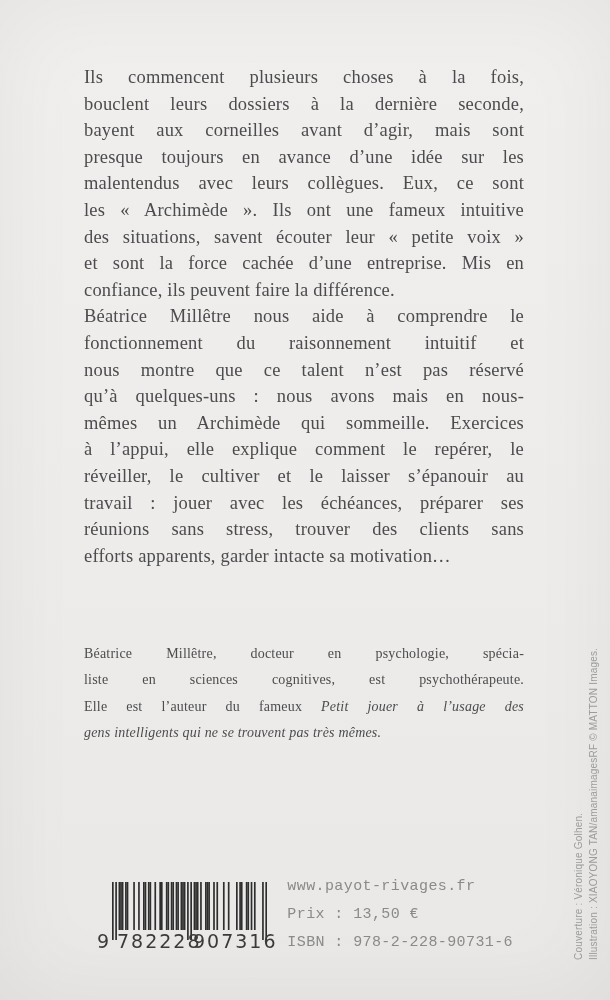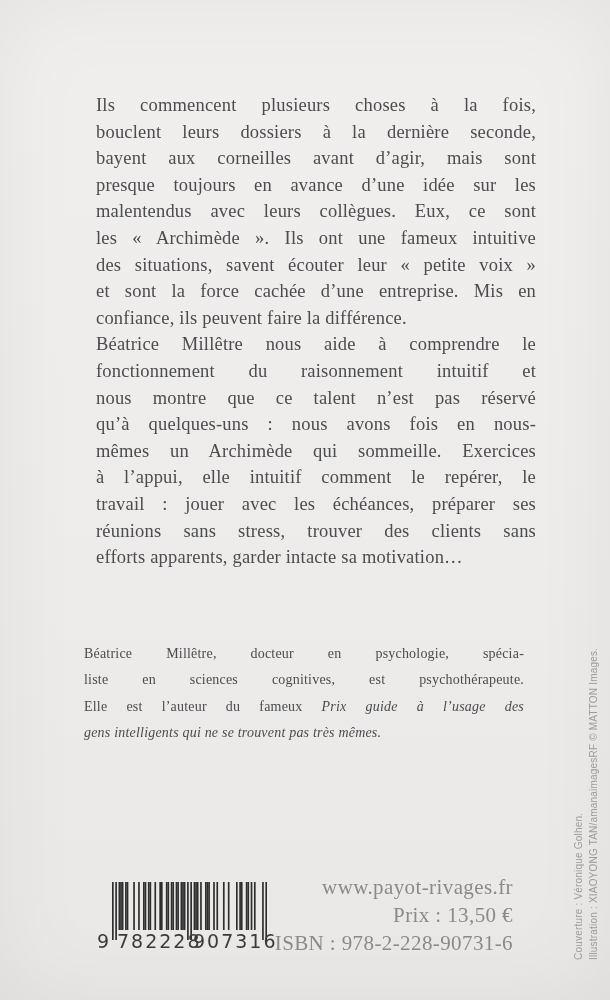--- a/index.html
+++ b/index.html
@@ -8,36 +8,36 @@
     width:610px;height:1000px;
     margin:0 auto;
     background:linear-gradient(180deg,#f0efed 0%,#edecea 55%,#e9e8e6 100%);
     box-shadow:inset 0 0 90px rgba(0,0,0,0.05);
     overflow:hidden;
     font-family:"Liberation Serif",serif;
     color:var(--ink,#4c4c4e);
   }
   
   .synopsis{
-    position:absolute;left:84px;top:92px;width:440px;
-    font-size:18.5px;line-height:26.6px;letter-spacing:0.2px;margin-left:12px;
+    position:absolute;left:84px;top:64px;width:440px;
+    font-size:18.5px;line-height:26.6px;letter-spacing:0.2px;
   }
   .author{
     position:absolute;left:84px;top:641px;width:440px;
     font-size:14px;line-height:26.4px;letter-spacing:0.2px;
   }
   .bline{display:block;}
   .just{text-align:justify;text-align-last:justify;-moz-text-align-last:justify;}
   .it{font-style:italic;}
   
   .footer{
-    position:absolute;right:97px;top:873px;text-align:right;
-    font-family:Liberation Serif, serif;
+    position:absolute;right:97px;top:873px;
+    font-family:Liberation Mono, monospace;
     color:var(--footer,#8a8a8a);
-    font-size:21px;line-height:28px;letter-spacing:0.4px;
+    font-size:15px;line-height:28px;letter-spacing:0.4px;
   }
   
   .barcode{
     position:absolute;left:98px;top:882px;width:182px;height:78px;
     font-family:"Liberation Sans",sans-serif;
   }
   #bc-svg{position:absolute;left:14px;top:0;fill:var(--barcode_ink,#2e2e2e);}
   .bcd{
     position:absolute;top:48px;font-size:19px;color:#3a3a3a;
     font-family:"DejaVu Sans",sans-serif;
@@ -66,37 +66,38 @@
     <div class="bline just">bayent aux corneilles avant d’agir, mais sont</div>
     <div class="bline just">presque toujours en avance d’une idée sur les</div>
     <div class="bline just">malentendus avec leurs collègues. Eux, ce sont</div>
     <div class="bline just">les « Archimède ». Ils ont une fameux intuitive</div>
     <div class="bline just">des situations, savent écouter leur « petite voix »</div>
     <div class="bline just">et sont la force cachée d’une entreprise. Mis en</div>
     <div class="bline">confiance, ils peuvent faire la différence.</div>
     <div class="bline just">Béatrice Millêtre nous aide à comprendre le</div>
     <div class="bline just">fonctionnement du raisonnement intuitif et</div>
     <div class="bline just">nous montre que ce talent n’est pas réservé</div>
-    <div class="bline just">qu’à quelques-uns : nous avons fois en nous-</div>
+    <div class="bline just">qu’à quelques-uns : nous avons mais en nous-</div>
     <div class="bline just">mêmes un Archimède qui sommeille. Exercices</div>
-    <div class="bline just">à l’appui, elle intuitif comment le repérer, le</div>
+    <div class="bline just">à l’appui, elle explique comment le repérer, le</div>
+    <div class="bline just">réveiller, le cultiver et le laisser s’épanouir au</div>
     <div class="bline just">travail : jouer avec les échéances, préparer ses</div>
     <div class="bline just">réunions sans stress, trouver des clients sans</div>
     <div class="bline">efforts apparents, garder intacte sa motivation…</div>
   </div>
 
   <div class="author">
     <div class="bline just">
       <span>Béatrice Millêtre, docteur en psychologie, spécia-</span><span class="it"></span>
     </div>
     <div class="bline just">
       <span>liste en sciences cognitives, est psychothérapeute.</span><span class="it"></span>
     </div>
     <div class="bline just">
-      <span>Elle est l’auteur du fameux </span><span class="it">Prix guide à l’usage des</span>
+      <span>Elle est l’auteur du fameux </span><span class="it">Petit jouer à l’usage des</span>
     </div>
     <div class="bline">
       <span></span><span class="it">gens intelligents qui ne se trouvent pas très mêmes.</span>
     </div>
   </div>
 
   <div class="footer">
     <div>www.payot-rivages.fr</div>
     <div>Prix : 13,50 €</div>
     <div>ISBN : 978-2-228-90731-6</div>

